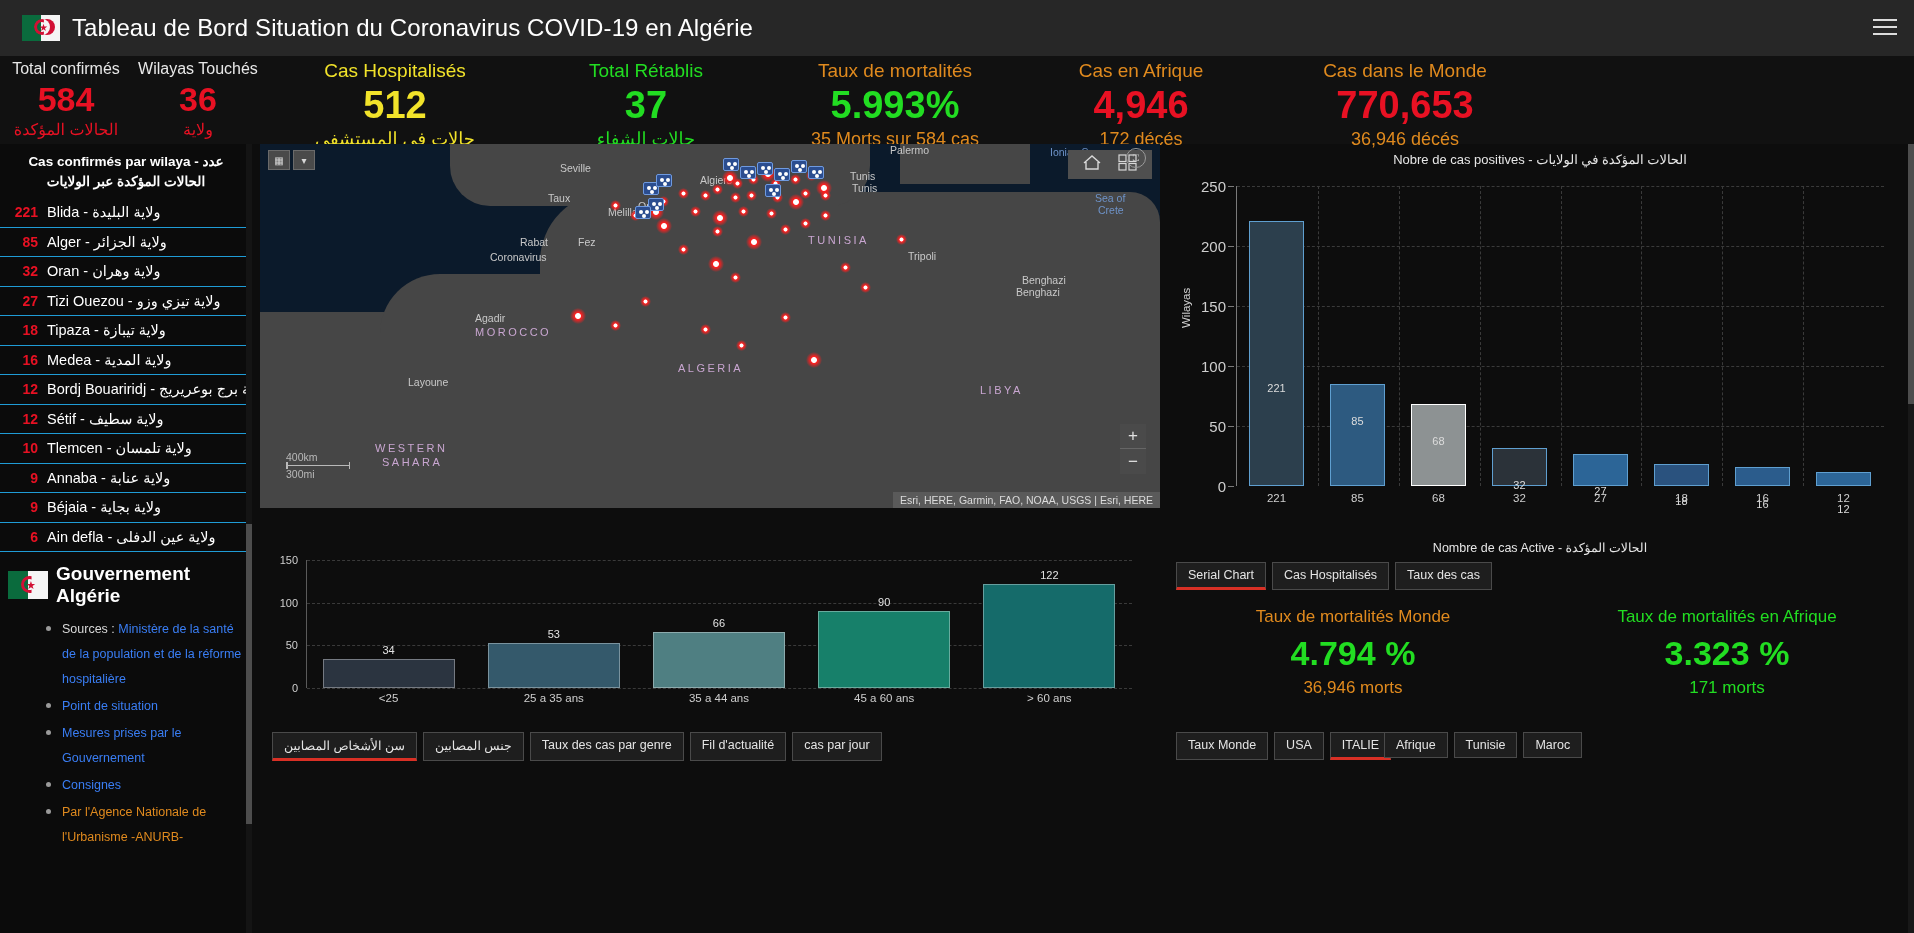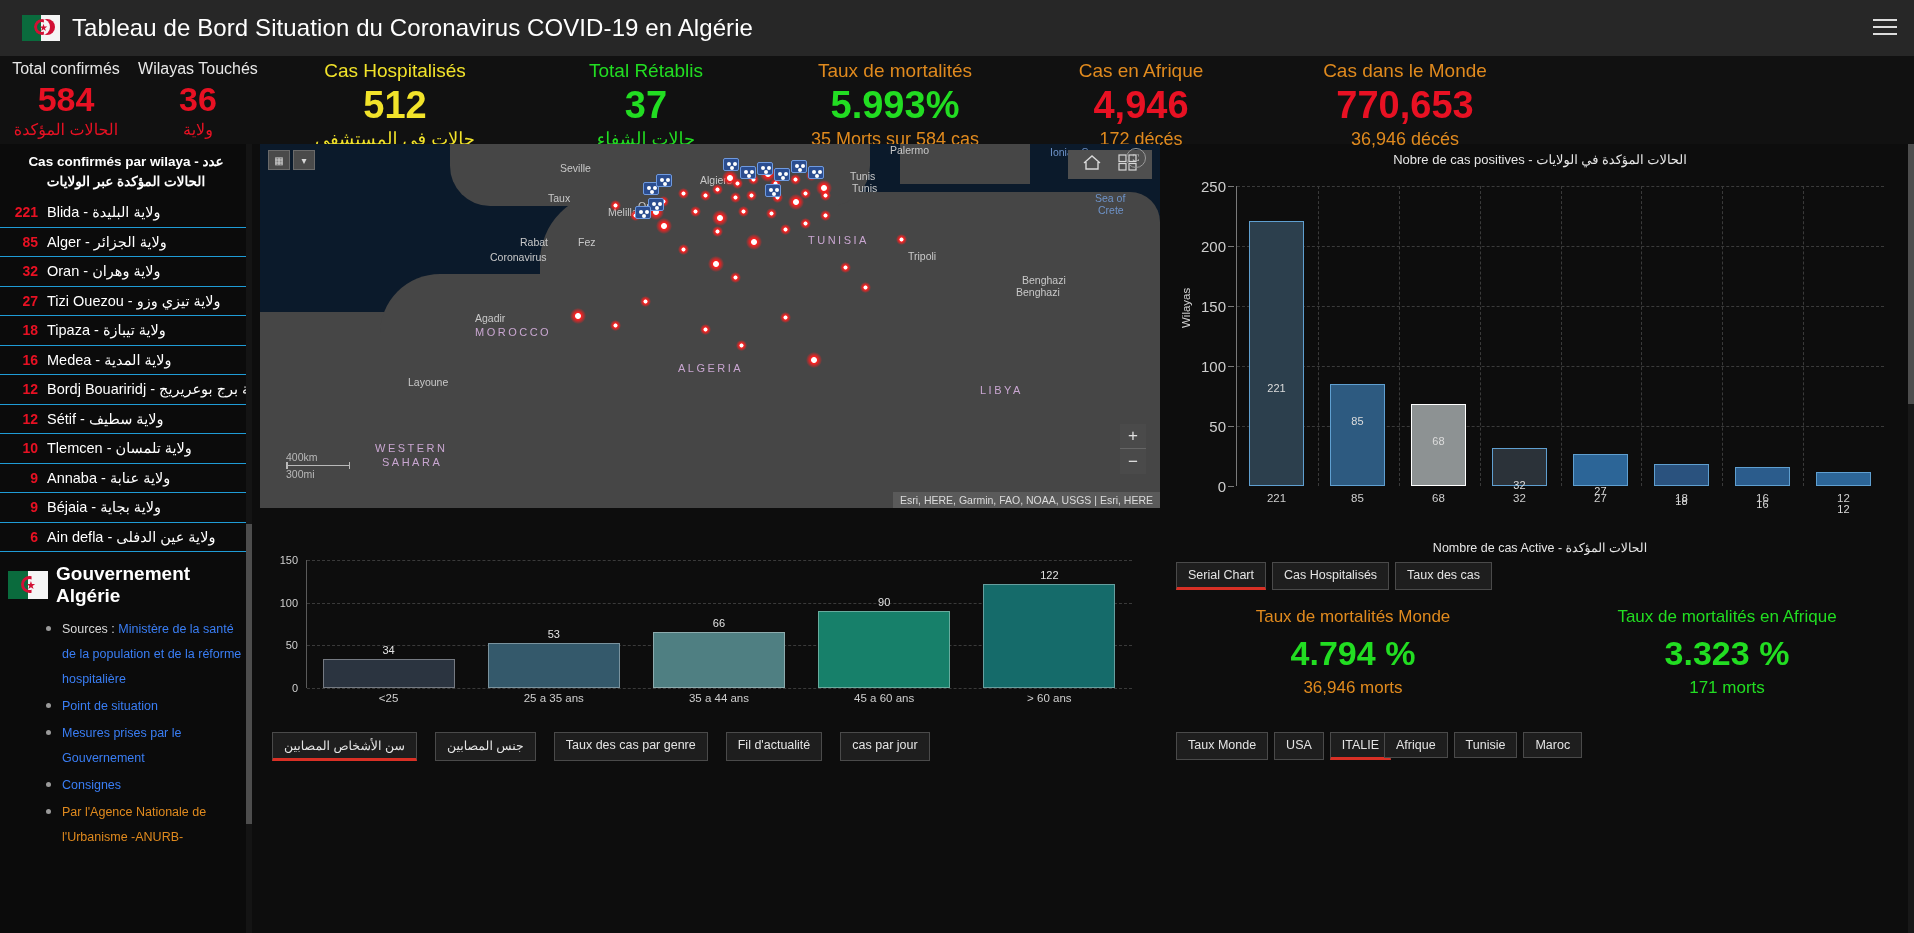--- a/index.html
+++ b/index.html
@@ -161,21 +161,21 @@
               display: flex; align-items: flex-end; justify-content: space-around; }
   .age-bar-wrap { width: 16%; position: relative; height: 100%; display: flex; flex-direction: column;
                   justify-content: flex-end; align-items: center; }
   .age-bar { width: 100%; border: 1px solid rgba(255,255,255,.35); }
   .age-bar-value { font-size: 11px; color: #e3e3e3; margin-bottom: 3px; }
   #age-xlabels { position: absolute; left: 46px; right: 28px; top: 132px;
                  display: flex; justify-content: space-around; }
   #age-xlabels div { width: 16%; text-align: center; font-size: 11.5px; color: #cfcfcf; }
 
   
-  #age-tabs { position: absolute; left: 272px; top: 732px; display: flex; gap: 18px; }
+  #age-tabs { position: absolute; left: 272px; top: 732px; display: flex; gap: 6px; }
   .tab {
     background: #1e1e1e; border: 1px solid #4a4a4a; color: #e4e4e4;
     font-size: 12.5px; padding: 5px 11px; cursor: pointer; white-space: nowrap;
   }
   .tab.active { border-bottom: 3px solid #d93025; }
 
   
   #right-panel { position: absolute; left: 1166px; top: 144px; width: 748px; height: 789px; }
   #wilaya-chart-title { text-align: center; font-size: 13px; color: #e6e6e6; padding-top: 8px; }
   #wc-plot { position: absolute; left: 0; top: 34px; width: 748px; height: 340px; }

